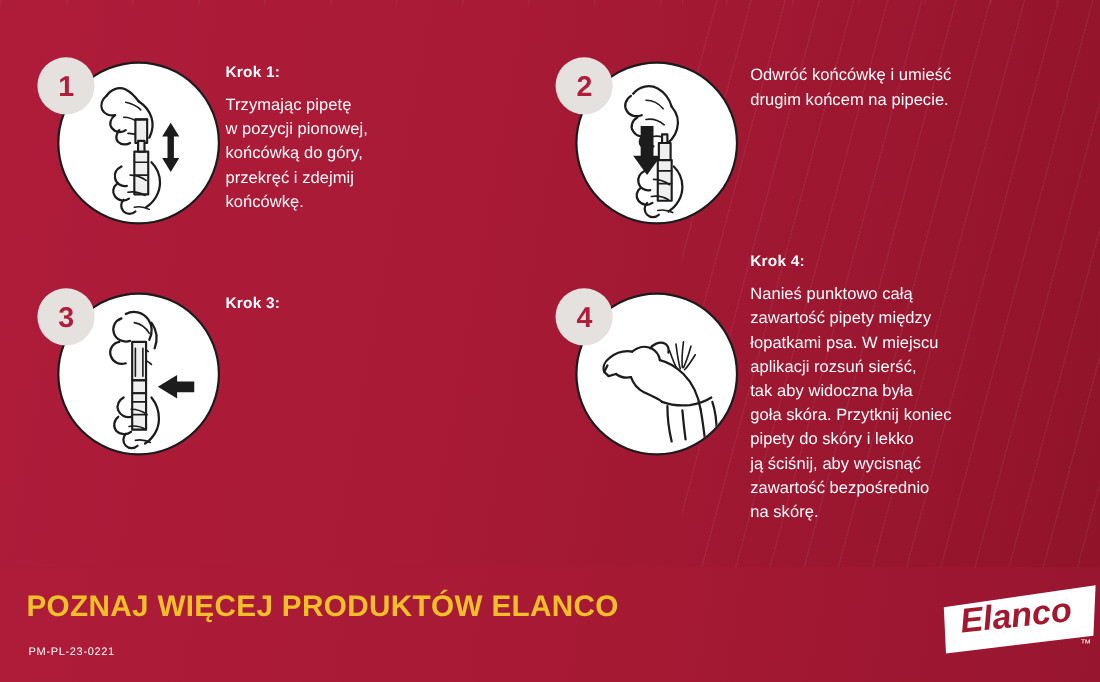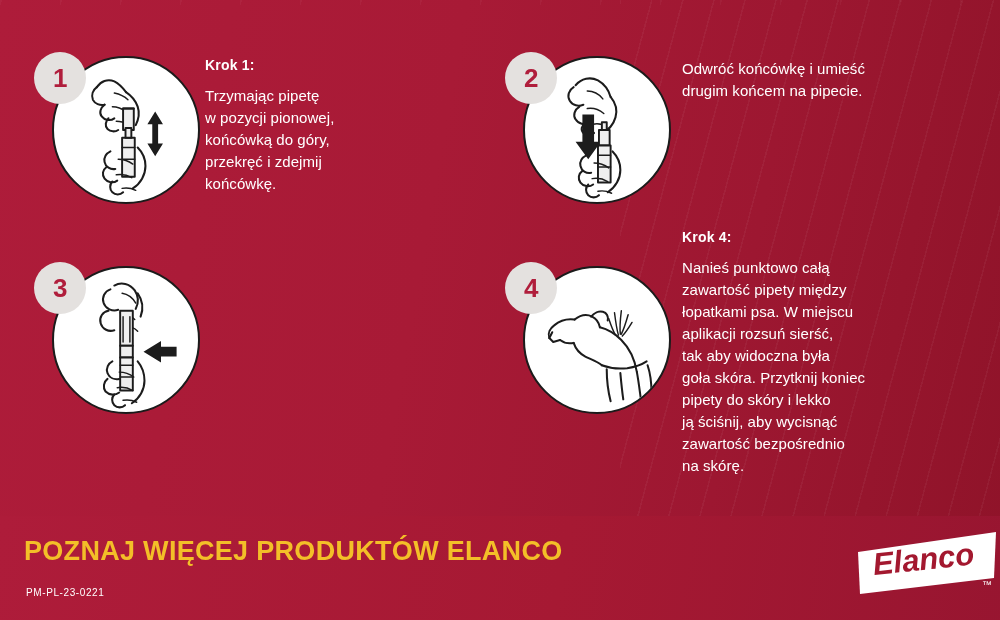--- a/index.html
+++ b/index.html
@@ -273,20 +273,21 @@
           <path class="ink-thin" d="M71 136c5-1 10 0 14 2"></path>
 
           <path class="fill-dark" d="M92 86l18-11v6h16v10h-16v6z"></path>
         </svg>
       </div>
       <div class="badge">
         <span>3</span>
       </div>
     </div>
     <div class="text-col">
+      <h2 class="step-title">Krok 3:</h2>
     </div>
   </div>
 
   <div class="step" id="step4">
     <div class="illus-wrap">
       <div class="circle">
         <svg viewBox="0 0 148 148" xmlns="http://www.w3.org/2000/svg">
 
           <path class="ink" d="M28 66l-3 6 4 4 7-2"></path>
           <path class="ink" d="M25 72c-2-5 1-10 5-13 6-5 14-7 21-6"></path>

